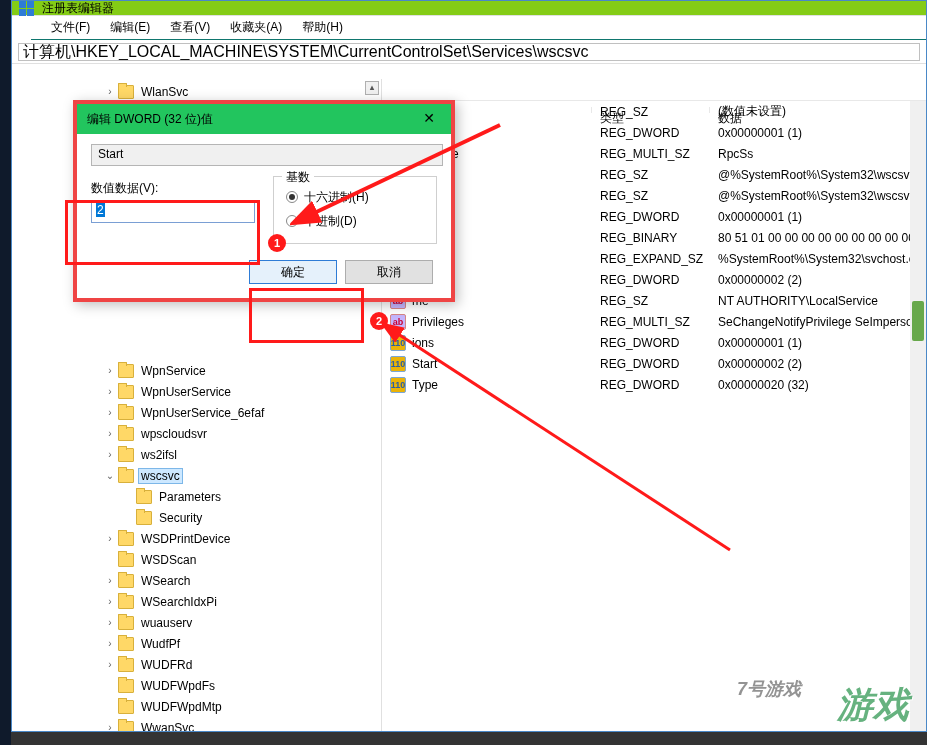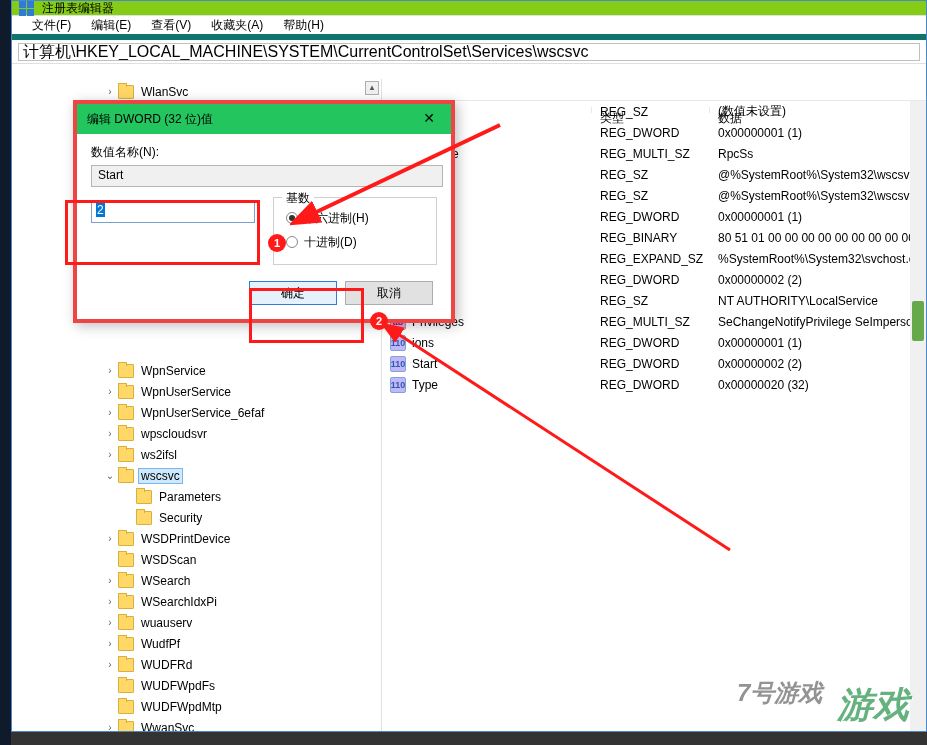--- a/index.html
+++ b/index.html
@@ -7,21 +7,21 @@
 
   .outer { position: absolute; left: 0; top: 0; width: 927px; height: 745px; background: #333; }
   .taskbar-left { position: absolute; left: 0; top: 0; width: 11px; height: 745px; background: #0f1a2b; }
   .window { position: absolute; left: 11px; top: 0; width: 916px; height: 732px; background: #fff; border: 1px solid #4a88c7; }
 
   
   .titlebar { height: 15px; background: #84cc16; display: flex; align-items: center; padding-left: 6px; border-bottom: 1px solid #e0e0e0; }
   .titlebar .app-icon { width: 16px; height: 16px; margin-right: 8px; display: flex; flex-wrap: wrap; }
   .titlebar .app-icon span { width: 7px; height: 7px; background: #2e7cd6; margin: 0.5px; }
   .titlebar .title { color: #000; font-size: 12px; }
-  .menubar { height: 24px; display: flex; align-items: center; padding-left: 10px; gap: 0; border-bottom: 6px solid #0f766e; background: #fff; }
+  .menubar { height: 24px; display: flex; align-items: center; padding-left: 10px; gap: 0; border-bottom: 1px solid #0f766e; background: #fff; margin-left: 19px; }
   .menubar .menu-item { padding: 2px 10px; color: #000; cursor: default; }
   .addressbar { height: 24px; border-bottom: 1px solid #e0e0e0; background: #fff; padding: 3px 6px; }
   .addressbar .addr { border: 1px solid #c0c0c0; height: 18px; line-height: 16px; padding: 0 4px; color: #000; font-size: 16px; white-space: nowrap; overflow: hidden; }
 
   
   .client { position: absolute; top: 78px; bottom: 0; left: 0; right: 0; display: flex; }
   .tree-pane { width: 370px; border-right: 1px solid #e0e0e0; overflow: hidden; position: relative; background: #fff; }
   .list-pane { flex: 1; overflow: hidden; background: #fff; position: relative; }
 
   
@@ -47,21 +47,21 @@
   .col-data { flex: 1; }
 
   .list-body .row { height: 21px; display: flex; align-items: center; }
   .list-body .row .c { padding: 0 8px; white-space: nowrap; overflow: hidden; }
   .list-body .row .c1 { width: 210px; display: flex; align-items: center; gap: 6px; }
   .list-body .row .c2 { width: 118px; }
   .list-body .row .c3 { flex: 1; }
 
   .val-icon { width: 16px; height: 16px; display: inline-flex; align-items: center; justify-content: center; font-size: 9px; font-weight: bold; border: 1px solid; border-radius: 2px; flex: none; }
   .val-icon.sz { background: #c4b5fd; border-color: #d68686; color: #c03; }
-  .val-icon.bin { background: #c4b5fd; border-color: #7aa6d8; color: #2a5fa4; }
+  .val-icon.bin { background: #eab308; border-color: #7aa6d8; color: #2a5fa4; }
 
   
   .dialog { position: absolute; left: 73px; top: 100px; width: 382px; background: #22c55e; border: 4px solid #ef4444; box-shadow: 3px 3px 12px rgba(0,0,0,0.25); }
   .dialog .dlg-title { height: 30px; display: flex; align-items: center; justify-content: space-between; padding: 0 2px 0 10px; }
   .dialog .dlg-title .t { font-size: 12px; }
   .dialog .dlg-close { width: 40px; height: 26px; text-align: center; line-height: 24px; font-size: 14px; font-family: Arial; cursor: default; }
   .dialog .dlg-body { padding: 10px 14px 14px 14px; background: #fff; }
   .dlg-label { color: #000; margin-bottom: 4px; }
   .dlg-input-ro { width: 352px; height: 22px; border: 1px solid #b5b5b5; background: #f0f0f0; padding: 2px 6px; margin-bottom: 14px; color: #000; }
   .dlg-row2 { display: flex; align-items: flex-start; gap: 18px; }
@@ -349,25 +349,25 @@
       </div>
     </div>
   </div>
 
   <div class="dialog">
     <div class="dlg-title">
       <span class="t">编辑 DWORD (32 位)值</span>
       <span class="dlg-close">✕</span>
     </div>
     <div class="dlg-body">
-      <div class="dlg-label">数值名称(N):</div>
       <div class="dlg-input-ro">Start</div>
 
       <div class="dlg-row2">
         <div class="dlg-left">
+          <div class="dlg-label">数值数据(V):</div>
           <div class="dlg-input"><span class="sel">2</span></div>
         </div>
         <div class="dlg-group">
           <div class="legend">基数</div>
           <div class="dlg-radio checked">
             <span class="dot"></span>
             <span>十六进制(H)</span>
           </div>
           <div class="dlg-radio">
             <span class="dot"></span>
@@ -399,17 +399,17 @@
   <svg class="arrow" style="left:380px; top:320px; width:360px; height:240px;">
     <defs>
         <marker id="ah2" markerWidth="10" markerHeight="10" refX="2" refY="3" orient="auto">
           <path d="M0,0 L0,6 L8,3 z" fill="#ff1a1a"></path>
         </marker>
       </defs>
     <line x1="350" y1="230" x2="15" y2="12" stroke="#ff1a1a" stroke-width="3" marker-end="url(#ah2)"></line>
   </svg>
 
   <div class="watermark">
-    <span class="txt" style="left:0; top:10px; font-size:24px;">7号游戏</span>
+    <span class="txt" style="left:0; top:10px; font-size:18px;">7号游戏</span>
     <span class="txt" style="left:100px; top:14px; font-size:36px; color:#395;">游戏</span>
   </div>
 
 </div>
 
 </body></html>

